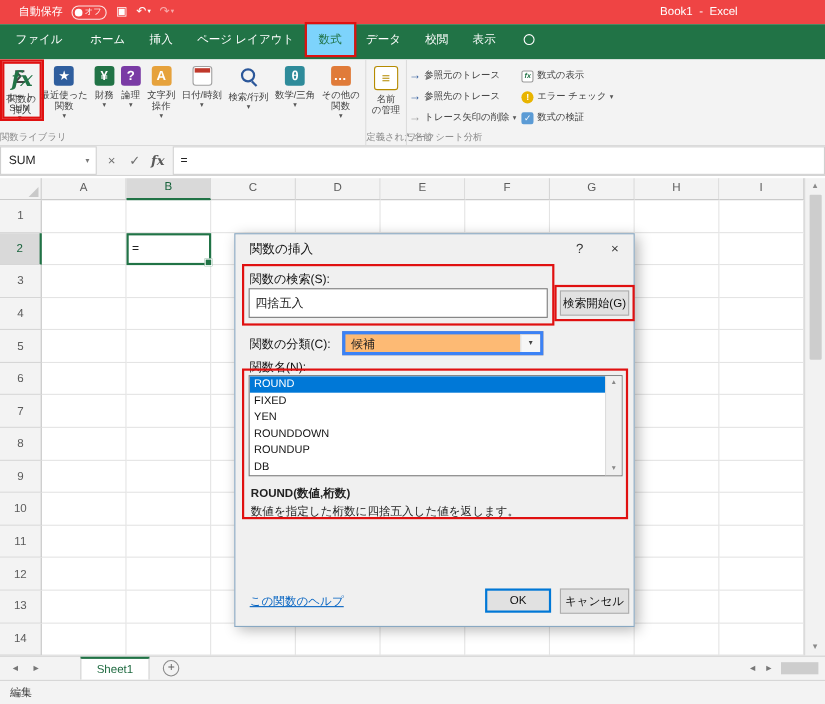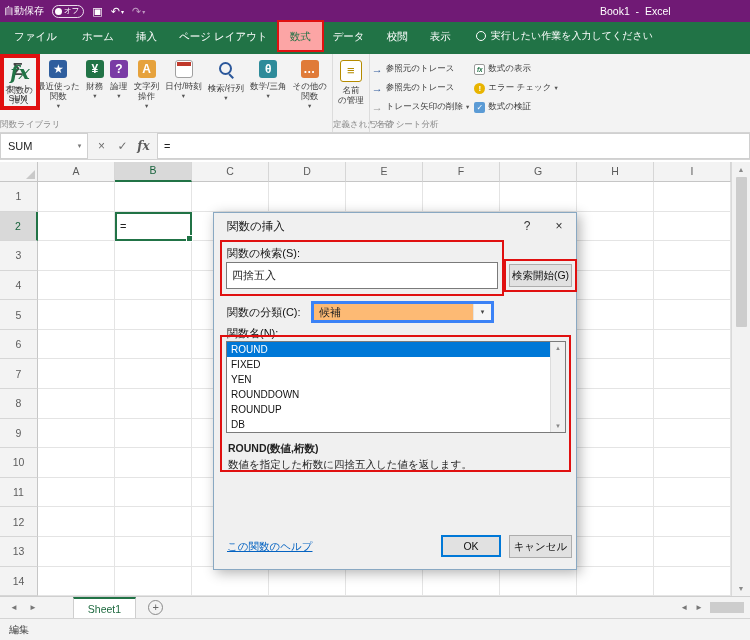--- a/index.html
+++ b/index.html
@@ -1,34 +1,34 @@
 <!DOCTYPE html>
 <html><head>
 <meta charset="utf-8">
 <style>
   *{margin:0;padding:0;box-sizing:border-box}
   body{background:#e8e8e8;font-family:"Liberation Sans","DejaVu Sans",sans-serif}
   #app{position:relative;width:750px;height:640px;background:#fff;overflow:hidden;font-size:11px;color:#222}
 
   
-  .titlebar{position:absolute;left:0;top:0;width:750px;height:22px;background:#701a75;color:#fff;display:flex;padding-left:4px}
+  .titlebar{position:absolute;left:0;top:0;width:750px;height:22px;background:#ef4444;color:#fff;display:flex;padding-left:17px}
   .qat{display:flex;align-items:center;gap:8px;font-size:10px}
   .toggle{display:inline-flex;align-items:center;gap:2px;border:1px solid rgba(255,255,255,.85);border-radius:7px;height:13px;padding:0 4px 0 2px}
   .knob{width:7px;height:7px;border-radius:50%;background:#fff}
   .tstate{font-size:7.5px;line-height:1}
   .tb-ic{cursor:default;font-size:11px;line-height:1}
   .tb-ic .tb-dd{font-size:6px;vertical-align:middle;margin-left:1px}
   .tb-ic.dim{opacity:.55}
   .doc-title{position:absolute;left:600px;top:0;height:22px;line-height:22px;font-size:10.5px;white-space:pre}
 
   
   .tabrow{position:absolute;top:22px;left:0;width:750px;height:32px;background:#217346;display:flex;align-items:flex-start;color:#fff}
   .rtab{height:28px;line-height:28px;padding:0 11px;font-size:10.5px;white-space:nowrap;cursor:default}
   .rtab.file{padding:0 14px}
-  .rtab.active{background:#fca5a5;color:#217346;outline:2px solid #e01010;z-index:2}
+  .rtab.active{background:#7dd3fc;color:#217346;outline:2px solid #e01010;z-index:2}
   .tellme{display:flex;align-items:center;gap:5px;height:28px;margin-left:14px;font-size:10px;white-space:nowrap}
   .bulb{width:10px;height:10px;border:1px solid #fff;border-radius:50%;flex:none}
 
   
   .ribbon{position:absolute;top:54px;left:0;width:750px;height:79px;background:#f3f3f3;border-bottom:1px solid #d4d4d4;display:flex}
   .rgroup{position:relative;height:100%;padding:2px 2px 13px 2px;display:flex;align-items:stretch}
   .rgroup+.rgroup{border-left:1px solid #dcdcdc}
   .glabel{position:absolute;bottom:1px;left:0;right:5px;text-align:left;font-size:8.5px;color:#8a8a8a;white-space:nowrap}
   .lbtn{position:relative;display:flex;flex-direction:column;align-items:center;justify-content:flex-start;padding:4px 3px 1px;font-size:8.5px;line-height:1.2;color:#3c3c3c;text-align:center;cursor:default}
   .lbtn .lbl{white-space:pre-line;margin-top:3px}
@@ -152,21 +152,20 @@
         <div class="rtab">ホーム</div>
         <div class="rtab">挿入</div>
         <div class="rtab">ページ レイアウト</div>
         <div class="rtab active">数式</div>
         <div class="rtab">データ</div>
         <div class="rtab">校閲</div>
         <div class="rtab">表示</div>
       </div>
     <div class="tellme">
       <span class="bulb"></span>
-      <span>実行したい作業を入力してください</span>
     </div>
   </div>
 
   <div class="ribbon">
     <div class="rgroup">
       <div style="display:flex">
           <div class="lbtn anno">
             <span class="ic ic-fx">fx</span>
             <span class="lbl">関数の
 挿入</span>

